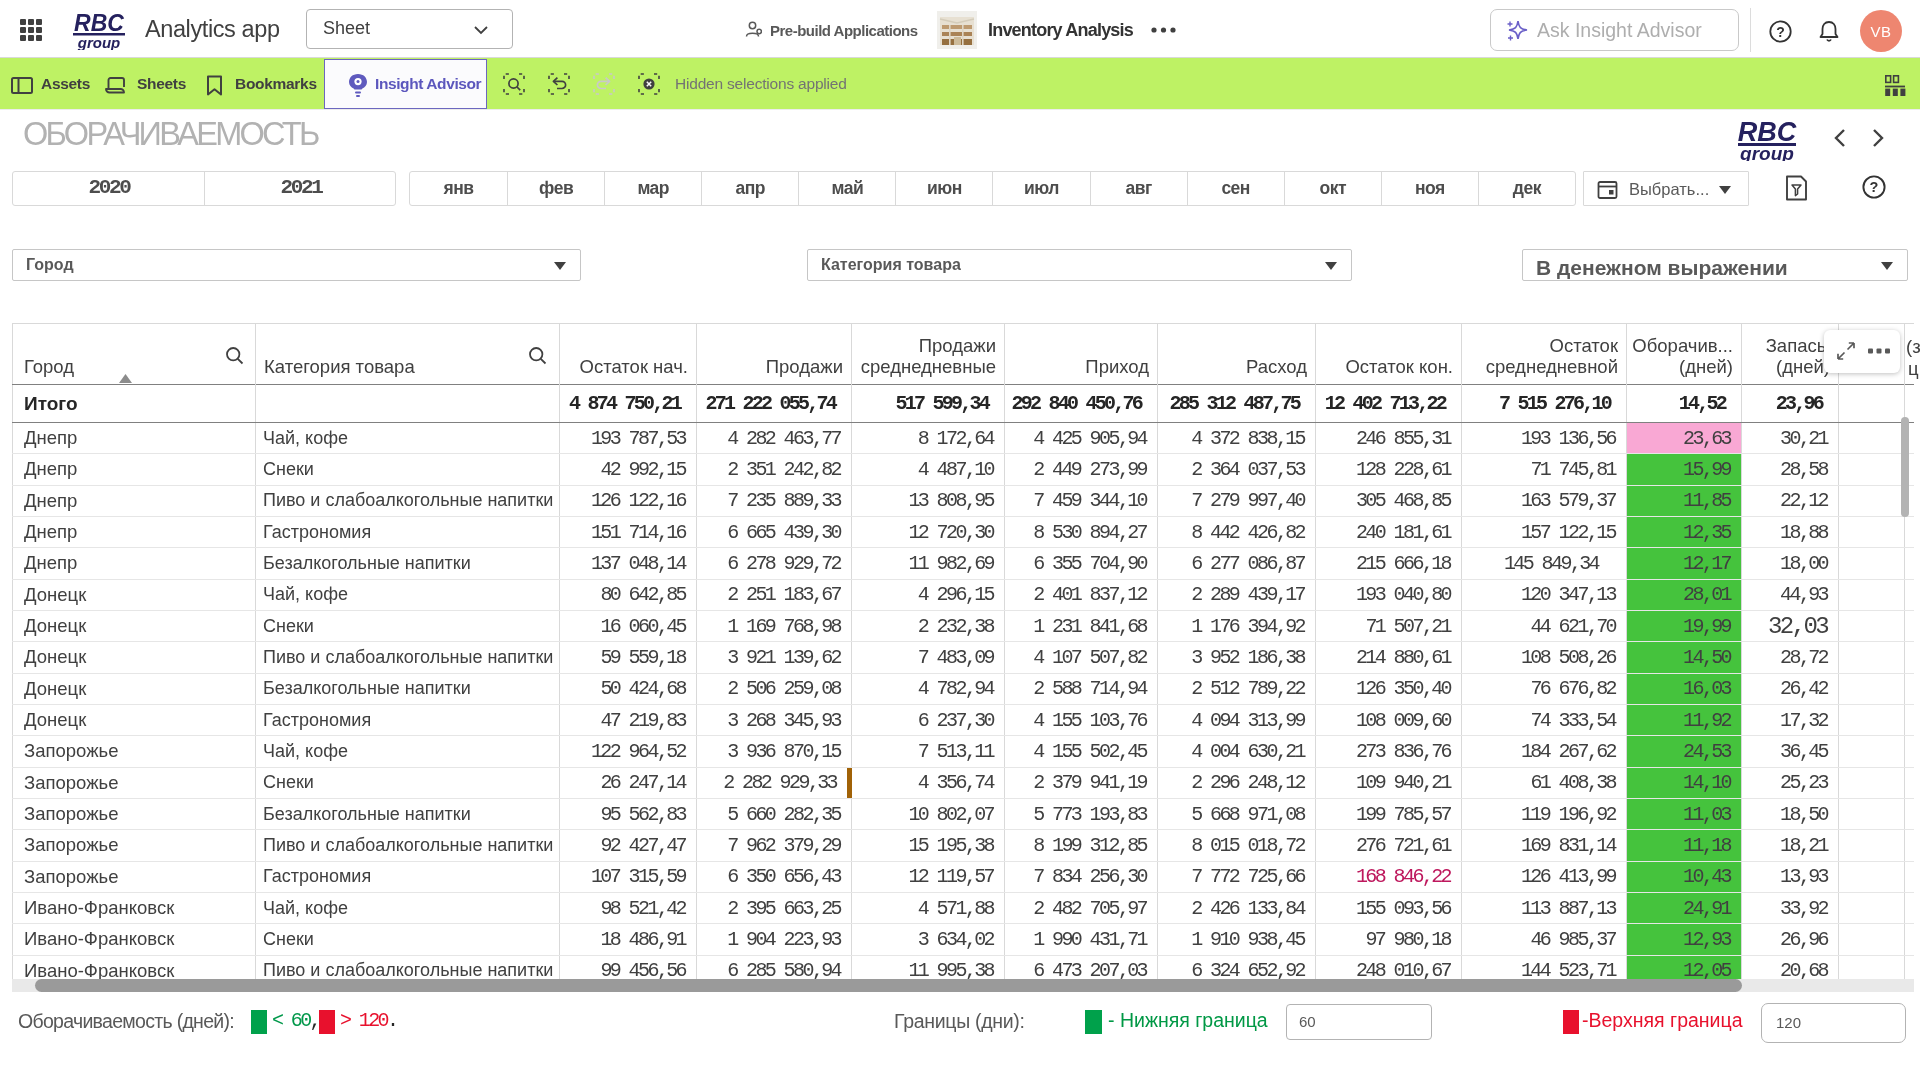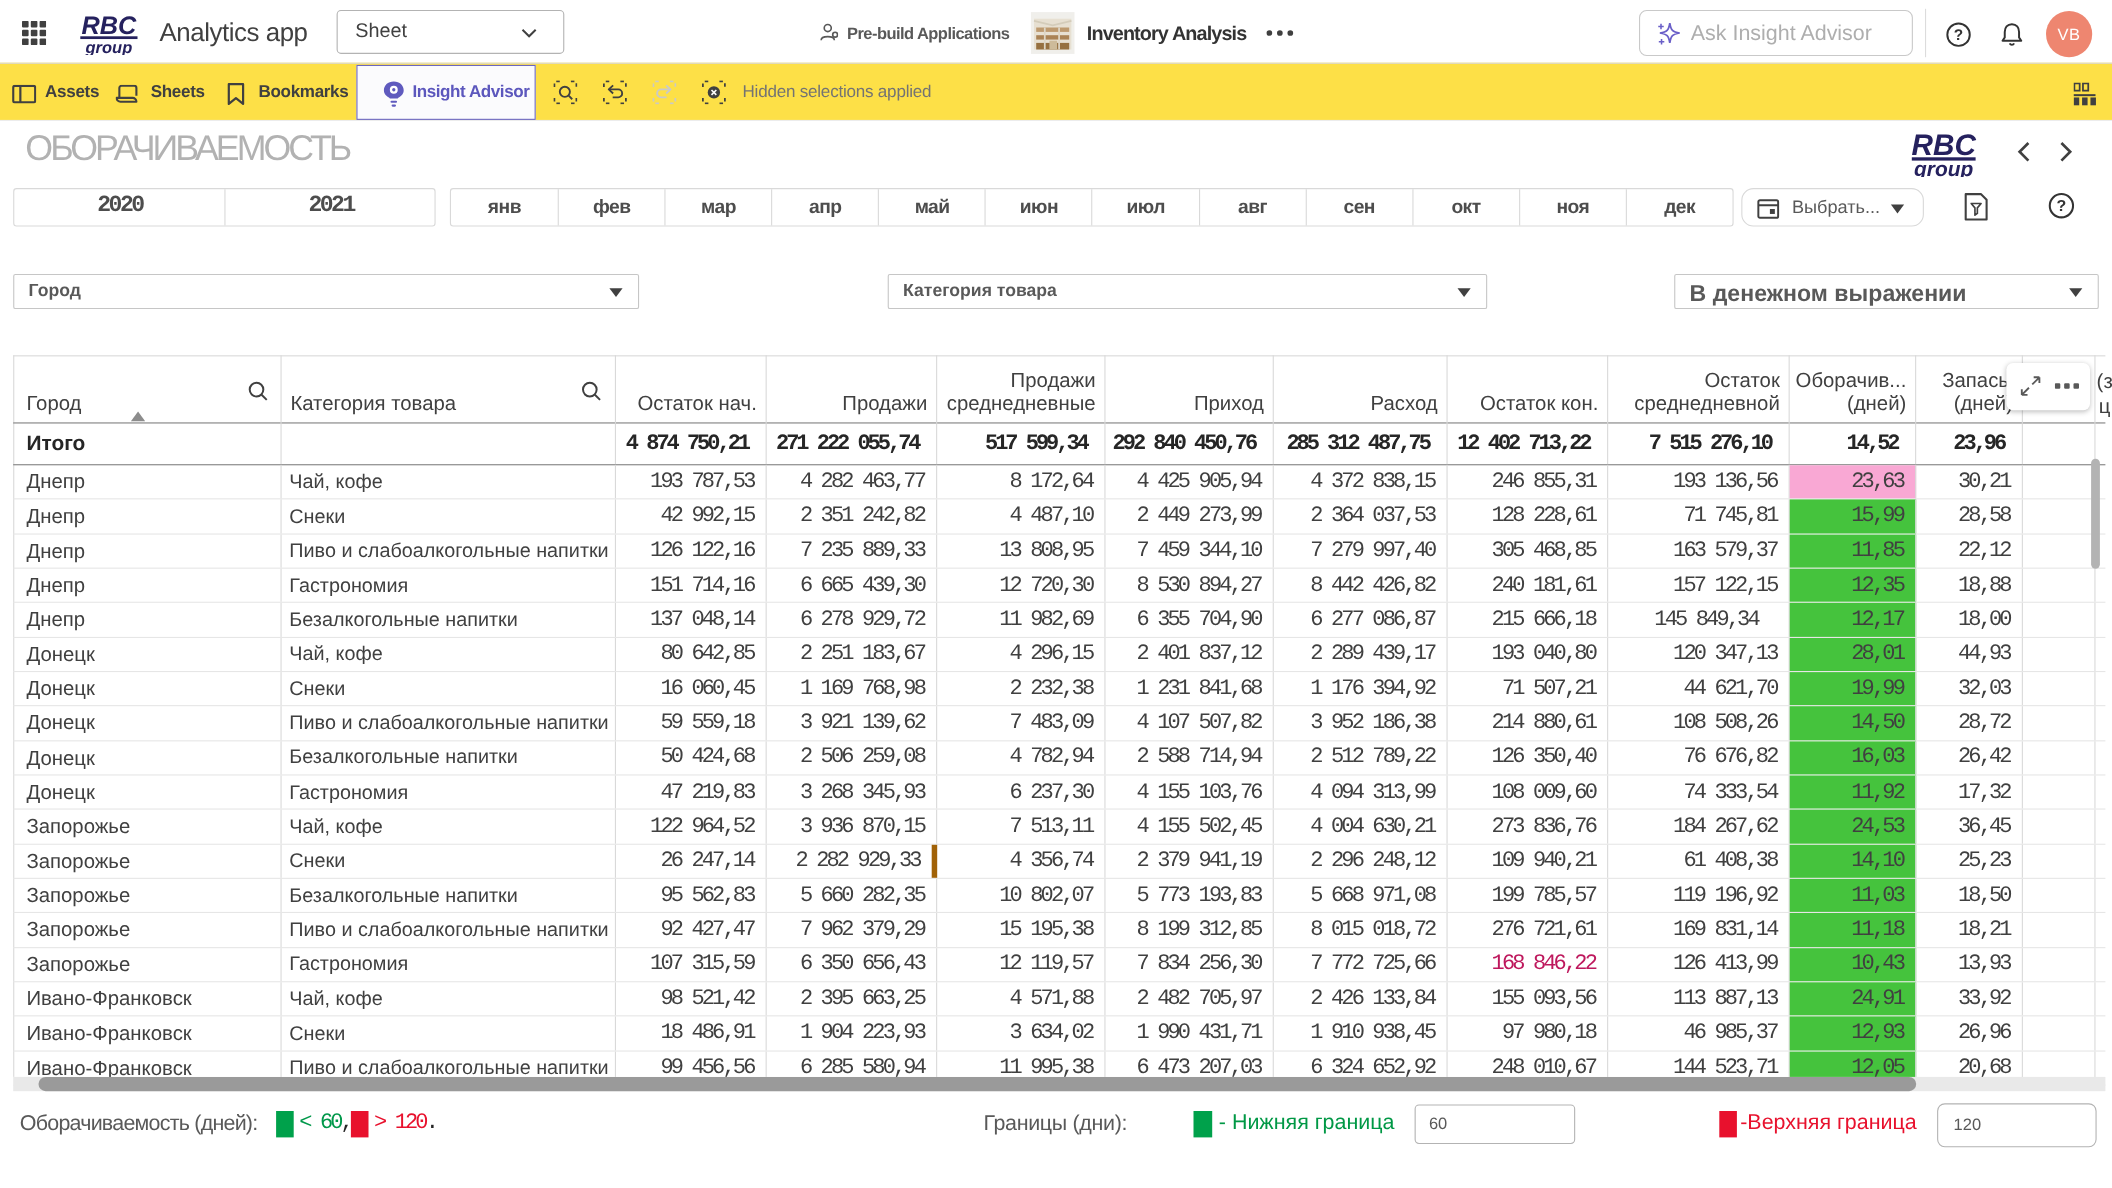--- a/index.html
+++ b/index.html
@@ -1,20 +1,20 @@
 <!DOCTYPE html>
 <html><head><meta charset="utf-8">
 <style>
 *{margin:0;padding:0;box-sizing:border-box;}
 html,body{width:1920px;height:1080px;overflow:hidden;background:#fff;
  font-family:"Liberation Sans",sans-serif;}
 .abs{position:absolute;}
 
 #topbar{position:absolute;left:0;top:0;width:1920px;height:57px;background:#fff;}
-#toolbar{position:absolute;left:0;top:57px;width:1920px;height:53px;background:#fde047;
+#toolbar{position:absolute;left:0;top:57px;width:1920px;height:53px;background:#bef264;
  border-top:1px solid #d9d9d9;border-bottom:1px solid #ececec;}
 .tbtxt{font-weight:700;font-size:15.5px;color:#404040;letter-spacing:-0.3px;}
 .num{font-family:"Liberation Mono",monospace;letter-spacing:-2.6px;}
 
 .hcell{position:absolute;top:0;height:62px;display:flex;align-items:flex-end;
  font-size:18.5px;color:#404040;line-height:21px;padding-bottom:8px;}
 .r{justify-content:flex-end;text-align:right;}
 .hpr{padding-right:8px !important;}
 </style></head>
 <body>
@@ -181,21 +181,21 @@
     <div style="width:97.25px;border-left:1px solid #d9d9d9;display:flex;align-items:center;justify-content:center;font-size:17.5px;letter-spacing:-0.5px;font-weight:700;color:#4d4d4d;">апр</div>
     <div style="width:97.25px;border-left:1px solid #d9d9d9;display:flex;align-items:center;justify-content:center;font-size:17.5px;letter-spacing:-0.5px;font-weight:700;color:#4d4d4d;">май</div>
     <div style="width:97.25px;border-left:1px solid #d9d9d9;display:flex;align-items:center;justify-content:center;font-size:17.5px;letter-spacing:-0.5px;font-weight:700;color:#4d4d4d;">июн</div>
     <div style="width:97.25px;border-left:1px solid #d9d9d9;display:flex;align-items:center;justify-content:center;font-size:17.5px;letter-spacing:-0.5px;font-weight:700;color:#4d4d4d;">июл</div>
     <div style="width:97.25px;border-left:1px solid #d9d9d9;display:flex;align-items:center;justify-content:center;font-size:17.5px;letter-spacing:-0.5px;font-weight:700;color:#4d4d4d;">авг</div>
     <div style="width:97.25px;border-left:1px solid #d9d9d9;display:flex;align-items:center;justify-content:center;font-size:17.5px;letter-spacing:-0.5px;font-weight:700;color:#4d4d4d;">сен</div>
     <div style="width:97.25px;border-left:1px solid #d9d9d9;display:flex;align-items:center;justify-content:center;font-size:17.5px;letter-spacing:-0.5px;font-weight:700;color:#4d4d4d;">окт</div>
     <div style="width:97.25px;border-left:1px solid #d9d9d9;display:flex;align-items:center;justify-content:center;font-size:17.5px;letter-spacing:-0.5px;font-weight:700;color:#4d4d4d;">ноя</div>
     <div style="width:97.25px;border-left:1px solid #d9d9d9;display:flex;align-items:center;justify-content:center;font-size:17.5px;letter-spacing:-0.5px;font-weight:700;color:#4d4d4d;">дек</div>
   </div>
-<div class="abs" style="left:1583px;top:171px;width:166px;height:35px;border:1px solid #d9d9d9;border-radius:11px;background:#fff;">
+<div class="abs" style="left:1583px;top:171px;width:166px;height:35px;border:1px solid #d9d9d9;border-radius:1px;background:#fff;">
   <svg class="abs" style="left:13px;top:7px" width="21" height="21" fill="none" stroke="#404040" stroke-width="1.8">
     <rect x="1.5" y="3" width="18" height="16" rx="1.5"></rect>
     <line x1="1.5" y1="7.5" x2="19.5" y2="7.5"></line>
     <rect x="12" y="11" width="4.5" height="4.5" fill="#404040" stroke="none"></rect>
   </svg>
   <div class="abs" style="left:45px;top:8px;font-size:16.5px;color:#595959;">Выбрать...</div>
   <div class="abs" style="left:135px;top:14px;width:0;height:0;border:6px solid transparent;border-top:8px solid #404040;"></div>
 </div>
 <svg class="abs" style="left:1785px;top:175px" width="23" height="26" fill="none" stroke="#404040" stroke-width="1.9">
   <path d="M2 1.5 h14 l5 5 V24.5 H2 Z" stroke-linejoin="round"></path>
@@ -347,21 +347,21 @@
       <div style="width:244px;border-right:1px solid #d9d9d9;padding-left:12px;display:flex;align-items:center;font-size:18.5px;color:#404040;white-space:nowrap;overflow:hidden;">Донецк</div>
       <div style="width:304px;border-right:1px solid #d9d9d9;padding-left:7px;display:flex;align-items:center;font-size:18px;color:#404040;white-space:nowrap;overflow:hidden;">Снеки</div>
       <div class="num" style="width:137px;border-right:1px solid #d9d9d9;padding-right:11px;display:flex;align-items:center;justify-content:flex-end;font-size:20px;color:#404040;">16 060,45</div>
       <div class="num" style="width:155px;border-right:1px solid #d9d9d9;padding-right:11px;display:flex;align-items:center;justify-content:flex-end;font-size:20px;color:#404040;">1 169 768,98</div>
       <div class="num" style="width:153px;border-right:1px solid #d9d9d9;padding-right:11px;display:flex;align-items:center;justify-content:flex-end;font-size:20px;color:#404040;">2 232,38</div>
       <div class="num" style="width:153px;border-right:1px solid #d9d9d9;padding-right:11px;display:flex;align-items:center;justify-content:flex-end;font-size:20px;color:#404040;">1 231 841,68</div>
       <div class="num" style="width:158px;border-right:1px solid #d9d9d9;padding-right:11px;display:flex;align-items:center;justify-content:flex-end;font-size:20px;color:#404040;">1 176 394,92</div>
       <div class="num" style="width:146px;border-right:1px solid #d9d9d9;padding-right:11px;display:flex;align-items:center;justify-content:flex-end;font-size:20px;color:#404040;">71 507,21</div>
       <div class="num" style="width:165px;border-right:1px solid #d9d9d9;padding-right:11px;display:flex;align-items:center;justify-content:flex-end;font-size:20px;color:#404040;">44 621,70</div>
       <div class="num" style="width:115px;border-right:1px solid #d9d9d9;background:#45c33d;padding-right:11px;display:flex;align-items:center;justify-content:flex-end;font-size:20px;color:#404040;">19,99</div>
-      <div class="num" style="width:97px;border-right:1px solid #d9d9d9;padding-right:11px;display:flex;align-items:center;justify-content:flex-end;font-size:20px;color:#404040;">32,03</div>
+      <div class="num" style="width:97px;border-right:1px solid #d9d9d9;padding-right:11px;display:flex;align-items:center;justify-content:flex-end;font-size:24px;color:#404040;">32,03</div>
       <div style="width:66px;border-right:1px solid #d9d9d9;"></div>
     </div>
     <div class="abs" style="left:0;top:319.31px;width:1902px;height:31.33px;border-bottom:1px solid #e6e6e6;display:flex;">
       <div style="width:244px;border-right:1px solid #d9d9d9;padding-left:12px;display:flex;align-items:center;font-size:18.5px;color:#404040;white-space:nowrap;overflow:hidden;">Донецк</div>
       <div style="width:304px;border-right:1px solid #d9d9d9;padding-left:7px;display:flex;align-items:center;font-size:18px;color:#404040;white-space:nowrap;overflow:hidden;">Пиво и слабоалкогольные напитки</div>
       <div class="num" style="width:137px;border-right:1px solid #d9d9d9;padding-right:11px;display:flex;align-items:center;justify-content:flex-end;font-size:20px;color:#404040;">59 559,18</div>
       <div class="num" style="width:155px;border-right:1px solid #d9d9d9;padding-right:11px;display:flex;align-items:center;justify-content:flex-end;font-size:20px;color:#404040;">3 921 139,62</div>
       <div class="num" style="width:153px;border-right:1px solid #d9d9d9;padding-right:11px;display:flex;align-items:center;justify-content:flex-end;font-size:20px;color:#404040;">7 483,09</div>
       <div class="num" style="width:153px;border-right:1px solid #d9d9d9;padding-right:11px;display:flex;align-items:center;justify-content:flex-end;font-size:20px;color:#404040;">4 107 507,82</div>
       <div class="num" style="width:158px;border-right:1px solid #d9d9d9;padding-right:11px;display:flex;align-items:center;justify-content:flex-end;font-size:20px;color:#404040;">3 952 186,38</div>

